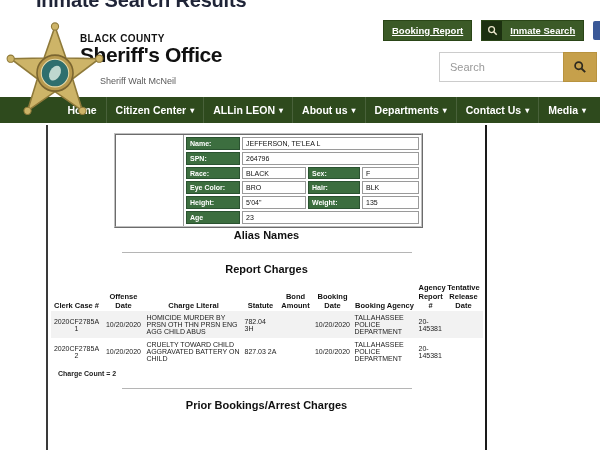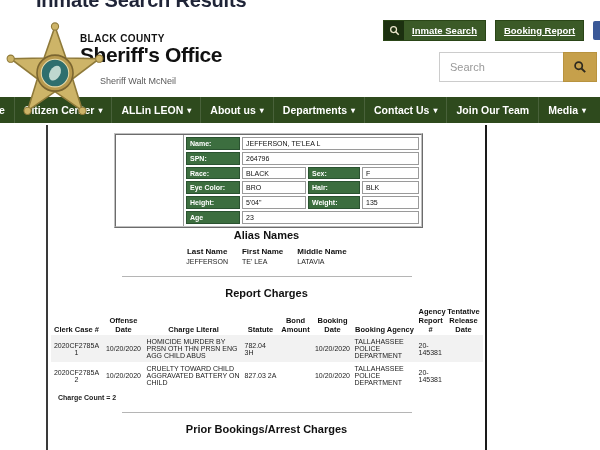--- a/index.html
+++ b/index.html
@@ -102,31 +102,31 @@
   </div>
 
   <div class="brand">
     <div class="county">BLACK COUNTY</div>
     <div class="office">Sheriff's Office</div>
     <div class="sheriff">Sheriff Walt McNeil</div>
   </div>
 
   <div class="actions">
     <a class="btn">
+      <span class="btn-label">Booking Report</span>
+    </a>
+    <a class="btn">
       <span class="iconbox">
         <svg width="11" height="11" viewBox="0 0 12 12">
           <circle cx="5" cy="5" r="3.2" fill="none" stroke="#efe8cf" stroke-width="1.4"></circle>
           <line x1="7.4" y1="7.4" x2="10.6" y2="10.6" stroke="#efe8cf" stroke-width="1.6"></line>
         </svg>
       </span>
       <span class="btn-label">Inmate Search</span>
     </a>
-    <a class="btn">
-      <span class="btn-label">Booking Report</span>
-    </a>
     <a class="social fb">f</a>
 
   </div>
 
   <div class="searchbar">
     <input type="text" placeholder="Search" style="">
     <div class="search-btn">
       <svg width="14" height="14" viewBox="0 0 14 14">
         <circle cx="5.7" cy="5.7" r="3.6" fill="none" stroke="#2e2a1f" stroke-width="1.7"></circle>
         <line x1="8.5" y1="8.5" x2="12.2" y2="12.2" stroke="#2e2a1f" stroke-width="1.9"></line>
@@ -150,23 +150,20 @@
       <span>About us</span>
       <span class="caret">▾</span>
     </div>
     <div class="nav-item">
       <span>Departments</span>
       <span class="caret">▾</span>
     </div>
     <div class="nav-item">
       <span>Contact Us</span>
       <span class="caret">▾</span>
-    </div>
-    <div class="nav-item">
-      <span>Join Our Team</span>
     </div>
     <div class="nav-item">
       <span>Media</span>
       <span class="caret">▾</span>
     </div>
   </nav>
 
   <div class="frame">
 
     <div class="details-box">
@@ -208,34 +205,20 @@
         <tr>
           <td class="lbl">Age</td>
           <td class="val" colspan="3">23</td>
         </tr>
       </tbody>
         </table>
     </div>
 
     <div class="section-title mt12">Alias Names</div>
 
-    <table class="alias-table">
-      <tbody>
-          <tr>
-        <th>Last Name</th>
-        <th>First Name</th>
-        <th>Middle Name</th>
-      </tr>
-      <tr>
-        <td>JEFFERSON</td>
-        <td>TE' LEA</td>
-        <td>LATAVIA</td>
-      </tr>
-    </tbody>
-      </table>
 
     <hr class="rule">
 
     <div class="section-title">Report Charges</div>
 
     <table class="charges-table">
       <colgroup>
         <col style="width:52px">
           <col style="width:42px">
           <col style="width:98px">

